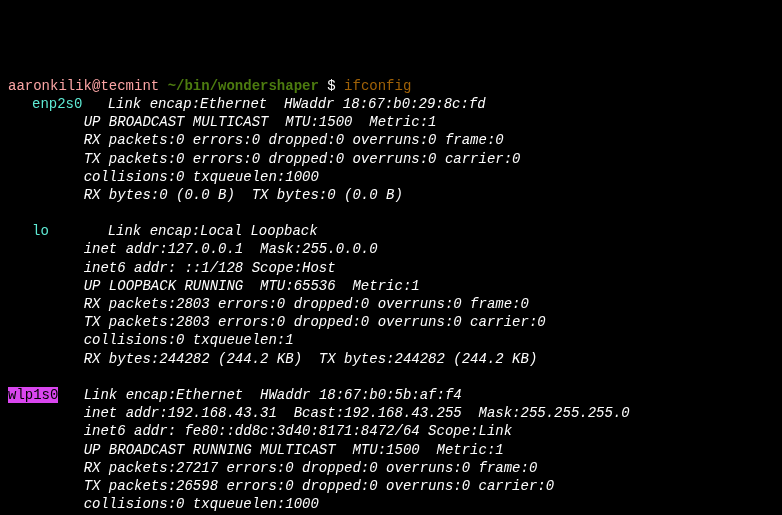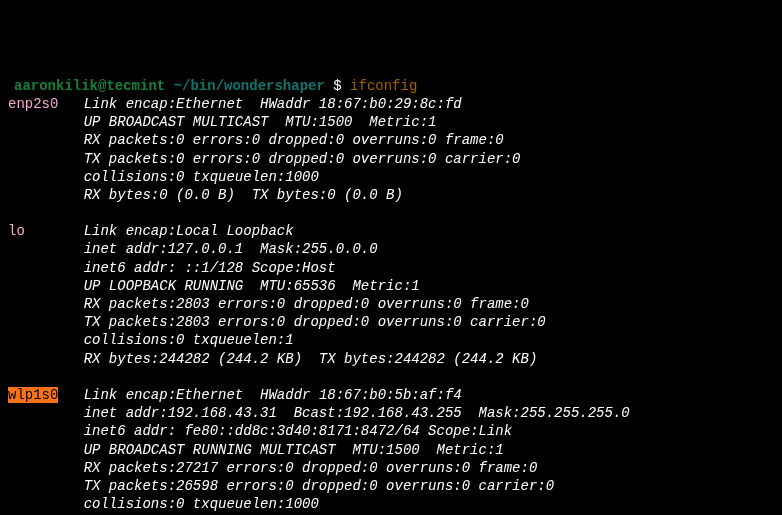--- a/index.html
+++ b/index.html
@@ -12,27 +12,27 @@
       font-family: "Consolas", "Monaco", "Courier New", monospace;
       font-size: 14px;
       line-height: 1.3;
       color: #fff;
       padding: 4px 8px;
       width: 782px;
       height: 515px;
       overflow: hidden;
       white-space: pre;
     }
-    .user { color: #15803d; font-weight: bold; margin-left: 6px; }
-    .path { color: #0f766e; font-weight: bold; }
+    .user { color: #fca5a5; font-weight: normal; }
+    .path { color: #4d7c0f; font-weight: bold; }
     .dollar { color: #fff; }
     .cmd { color: #a16207; }
     .out { color: #fff; font-style: italic; }
-    .iface { color: #f9a8d4; }
-    .hl { background: #f97316; color: #000; }
+    .iface { color: #5eead4; margin-left: 24px; }
+    .hl { background: #d946ef; color: #000; }
     .line { display: block; }
   </style>
 </head>
 <body>
 
 
 
 <div id="terminal"><span class="line"><span class="user">aaronkilik@tecmint</span> <span class="path">~/bin/wondershaper</span> <span class="dollar">$</span> <span class="cmd">ifconfig</span></span><span class="line"><span class="iface">enp2s0   </span><span class="out">Link encap:Ethernet  HWaddr 18:67:b0:29:8c:fd</span></span><span class="line">         <span class="out">UP BROADCAST MULTICAST  MTU:1500  Metric:1</span></span><span class="line">         <span class="out">RX packets:0 errors:0 dropped:0 overruns:0 frame:0</span></span><span class="line">         <span class="out">TX packets:0 errors:0 dropped:0 overruns:0 carrier:0</span></span><span class="line">         <span class="out">collisions:0 txqueuelen:1000</span></span><span class="line">         <span class="out">RX bytes:0 (0.0 B)  TX bytes:0 (0.0 B)</span></span><span class="line"> </span><span class="line"><span class="iface">lo       </span><span class="out">Link encap:Local Loopback</span></span><span class="line">         <span class="out">inet addr:127.0.0.1  Mask:255.0.0.0</span></span><span class="line">         <span class="out">inet6 addr: ::1/128 Scope:Host</span></span><span class="line">         <span class="out">UP LOOPBACK RUNNING  MTU:65536  Metric:1</span></span><span class="line">         <span class="out">RX packets:2803 errors:0 dropped:0 overruns:0 frame:0</span></span><span class="line">         <span class="out">TX packets:2803 errors:0 dropped:0 overruns:0 carrier:0</span></span><span class="line">         <span class="out">collisions:0 txqueuelen:1</span></span><span class="line">         <span class="out">RX bytes:244282 (244.2 KB)  TX bytes:244282 (244.2 KB)</span></span><span class="line"> </span><span class="line"><span class="hl">wlp1s0</span>   <span class="out">Link encap:Ethernet  HWaddr 18:67:b0:5b:af:f4</span></span><span class="line">         <span class="out">inet addr:192.168.43.31  Bcast:192.168.43.255  Mask:255.255.255.0</span></span><span class="line">         <span class="out">inet6 addr: fe80::dd8c:3d40:8171:8472/64 Scope:Link</span></span><span class="line">         <span class="out">UP BROADCAST RUNNING MULTICAST  MTU:1500  Metric:1</span></span><span class="line">         <span class="out">RX packets:27217 errors:0 dropped:0 overruns:0 frame:0</span></span><span class="line">         <span class="out">TX packets:26598 errors:0 dropped:0 overruns:0 carrier:0</span></span><span class="line">         <span class="out">collisions:0 txqueuelen:1000</span></span><span class="line">         <span class="out">RX bytes:23088858 (23.0 MB)  TX bytes:4817783 (4.8 MB)</span></span></div>
 
 

